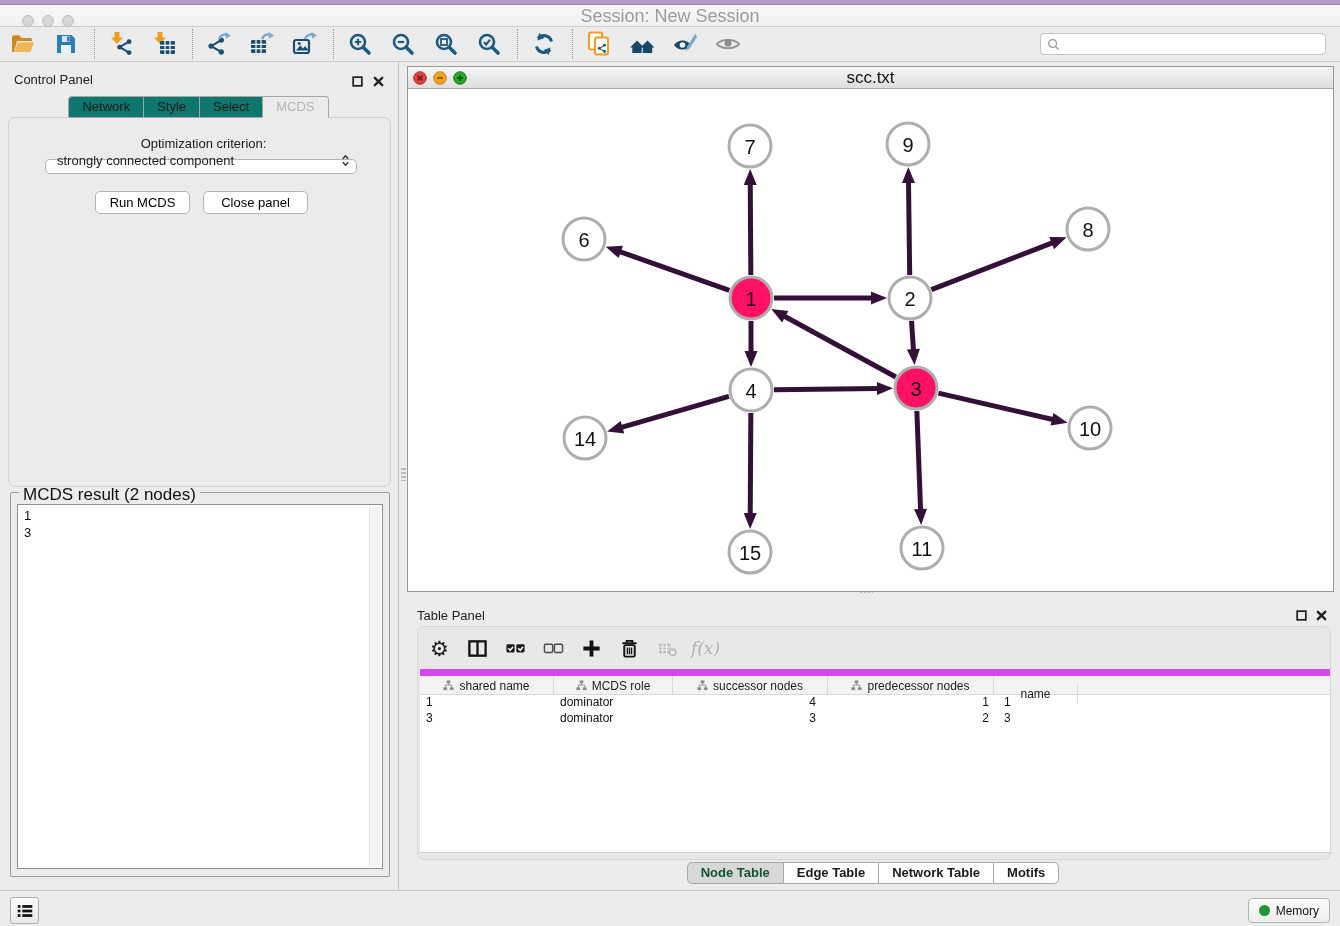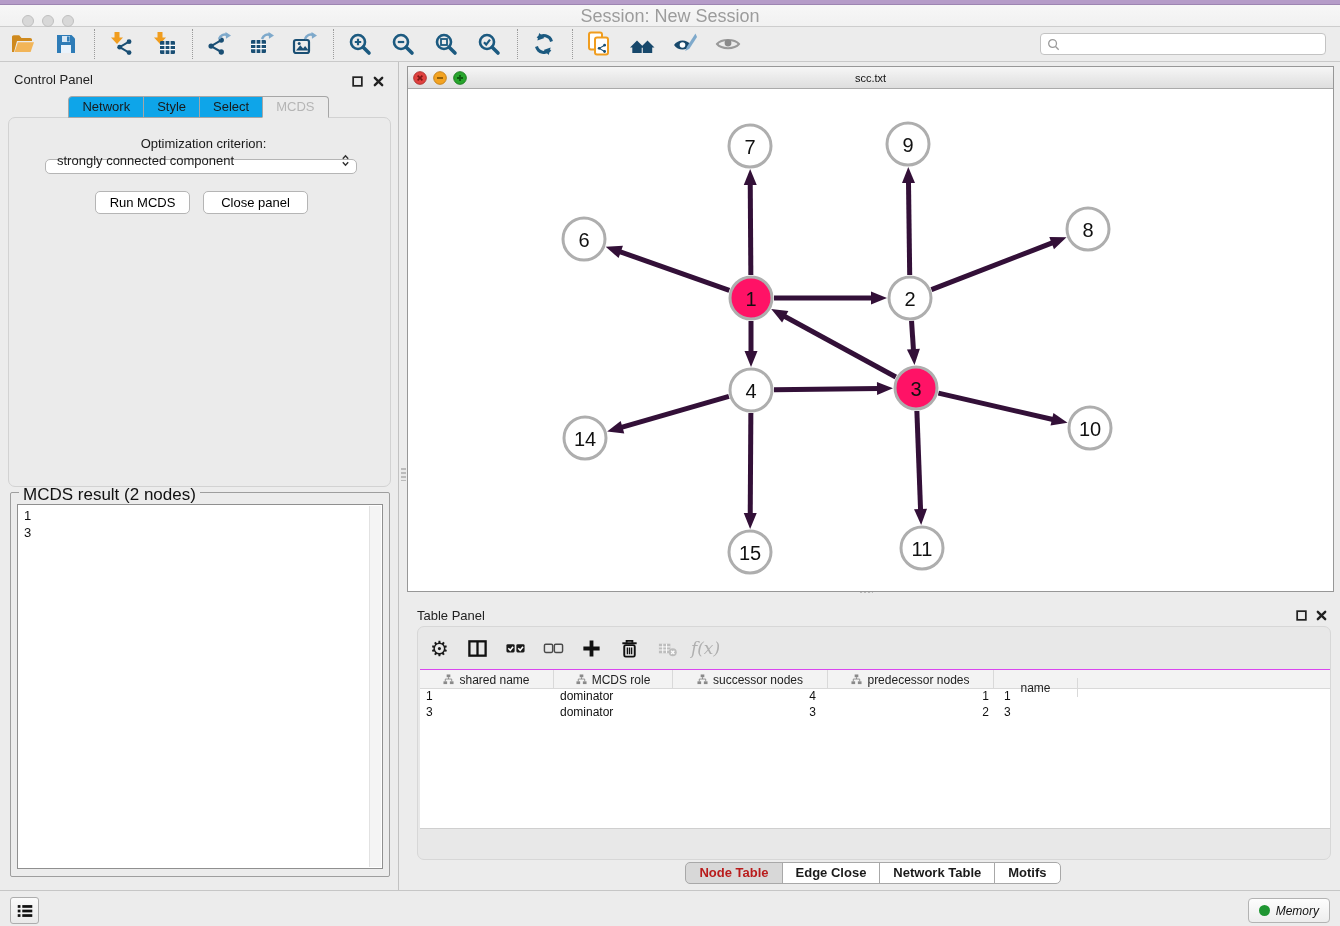--- a/index.html
+++ b/index.html
@@ -39,21 +39,21 @@
 
   
   #control-panel { position:absolute; left:0; top:62px; width:399px; height:828px;
     background:#ececec; border-right:1px solid #c2c2c2; }
   #cp-title { position:absolute; left:14px; top:10px; font-size:13px; color:#222; }
   .panel-float { position:absolute; width:13px; height:13px; }
   .panel-float svg { width:13px; height:13px; }
   #cp-tabs { position:absolute; left:0; top:34px; width:100%; display:flex;
     justify-content:center; z-index:3; }
   .cp-tab { height:22px; line-height:20px; padding:0 13px; font-size:13px;
-    background:#0ea5e9; border:1px solid #a6a6a6; margin-left:-1px; cursor:default; }
+    background:#0f766e; border:1px solid #a6a6a6; margin-left:-1px; cursor:default; }
   .cp-tab:first-child { border-radius:4px 0 0 0; }
   .cp-tab:last-child  { border-radius:0 4px 0 0; }
   .cp-tab.active { background:#ebebeb; color:#b5b5b5; border-bottom-color:#ebebeb; }
   #cp-body { position:absolute; left:8px; top:55px; width:383px; height:370px;
     background:#ebebeb; border:1px solid #d2d2d2; border-radius:7px; z-index:2; }
   #opt-label { position:absolute; left:4px; top:18px; width:100%; text-align:center; font-size:13px; }
   #criterion-select { position:absolute; left:36px; top:41px; width:312px; height:14px;
     background:#fff; border:1px solid #b5b5b5; border-radius:5px;
     display:flex; align-items:center; padding:0 6px 13px 11px; font-size:13px; }
   #criterion-select .sel-txt { flex:1; }
@@ -79,60 +79,60 @@
   .hgrip { position:absolute; left:860px; top:589px; width:13px; height:4px;
     background:repeating-linear-gradient(90deg,#bbb,#bbb 2px,#e9e9e9 2px,#e9e9e9 4px); }
 
   
   #network-frame { position:absolute; left:407px; top:66px; width:927px; height:526px;
     background:#fff; border:1px solid #979797; }
   #nf-titlebar { position:relative; height:22px;
     background:linear-gradient(#f6f6f6,#dedede); border-bottom:1px solid #aaa; }
   #nf-titlebar .nf-light { position:absolute; top:3px; width:16px; height:16px; }
   #nf-title { position:absolute; left:0; top:0; width:100%; text-align:center;
-    line-height:22px; font-size:11px; color:#111; }
+    line-height:22px; font-size:17px; color:#111; }
   #graph-svg { position:absolute; left:0; top:22px; }
 
   
   #table-panel { position:absolute; left:407px; top:600px; width:933px; height:290px;
     background:#ececec; }
   #tp-title { position:absolute; left:10px; top:8px; font-size:13px; color:#222; }
   #tp-container { position:absolute; left:10px; top:26px; width:914px; height:234px;
     background:#e8e8e8; border:1px solid #d7d7d7; border-radius:7px; }
   #tp-toolbar { position:absolute; left:8px; top:5px; height:32px; display:flex; align-items:center; }
   .tp-tool { width:27px; height:28px; display:flex; align-items:center; justify-content:center;
     margin-right:11px; }
   .tp-tool svg { width:21px; height:21px; }
   .tp-tool .gear-char { font-size:21px; line-height:21px; color:#1a1a1a; }
   .tp-tool .fx { font-family:"DejaVu Serif", serif; font-style:italic; font-size:17px; color:#a9a9a9; }
-  #tp-table { position:absolute; left:2px; top:42px; width:910px; height:160px;
-    background:#fff; border-top:1px solid #d946ef; border-bottom:1px solid #cfcfcf; overflow:hidden; }
+  #tp-table { position:absolute; left:2px; top:42px; width:910px; height:184px;
+    background:#fff; border-top:7px solid #d946ef; border-bottom:1px solid #cfcfcf; overflow:hidden; }
   #tp-header { display:flex; height:19px; background:#f3f3f3; border-bottom:1px solid #d9d9d9; }
   .th-cell { display:flex; align-items:center; justify-content:center; gap:5px;
     font-size:12px; color:#222; border-right:1px solid #d9d9d9; height:19px; }
   .th-cell svg { width:11px; height:11px; }
   .tr-row { display:flex; height:16px; font-size:12px; color:#111; }
   .td-cell { height:16px; line-height:15px; }
   #tp-tabs { position:absolute; left:0; top:262px; width:100%; display:flex; justify-content:center; }
   .tp-tab { height:22px; line-height:20px; padding:0 13px; font-size:13px; font-weight:bold;
     background:#fff; border:1px solid #a8a8a8; margin-left:-1px; }
   .tp-tab:first-child { border-radius:5px 0 0 5px; }
   .tp-tab:last-child { border-radius:0 5px 5px 0; }
-  .tp-tab.active { background:#d8d8d8; color:#b91c1c; }
+  .tp-tab.active { background:#d8d8d8; color:#14532d; }
 
   
   #status-bar { position:absolute; left:0; top:890px; width:1340px; height:36px;
     background:#ececec; border-top:1px solid #c6c6c6; }
   #list-btn { position:absolute; left:10px; top:6px; width:29px; height:27px;
     background:linear-gradient(#fbfbfb,#e9e9e9); border:1px solid #adadad; border-radius:3px;
     display:flex; align-items:center; justify-content:center; }
   #list-btn svg { width:20px; height:20px; }
   #memory-btn { position:absolute; right:10px; top:7px; height:25px; padding:0 10px;
     background:linear-gradient(#fdfdfd,#ededed); border:1px solid #b3b3b3; border-radius:4px;
-    display:flex; align-items:center; gap:6px; font-size:12px; color:#111;font-style:italic; }
+    display:flex; align-items:center; gap:6px; font-size:12px; color:#111; }
   #memory-dot { width:11px; height:11px; border-radius:50%; background:#1f9632; }
 </style>
 </head>
 <body>
 
 <div class="top-strip"></div>
 <div class="right-strip"></div>
 
 <div id="titlebar">
   <span class="tl-gray" style="left:22px"></span>
@@ -588,21 +588,21 @@
             <div class="td-cell" style="width: 119px; text-align: left; padding: 0px 0px 0px 6px;">dominator</div>
             <div class="td-cell" style="width: 155px; text-align: right; padding: 0px 12px 0px 0px;">3</div>
             <div class="td-cell" style="width: 166px; text-align: right; padding: 0px 5px 0px 0px;">2</div>
             <div class="td-cell" style="width: 84px; text-align: left; padding: 0px 0px 0px 10px;">3</div>
           </div>
         </div>
     </div>
   </div>
   <div id="tp-tabs">
       <div class="tp-tab active">Node Table</div>
-      <div class="tp-tab">Edge Close</div>
+      <div class="tp-tab">Edge Table</div>
       <div class="tp-tab">Network Table</div>
       <div class="tp-tab">Motifs</div>
     </div>
 </div>
 
 <div id="status-bar">
   <div id="list-btn">
     <svg viewBox="0 0 22 22">
         <g fill="#111">
       <rect x="3" y="4.5" width="3" height="3"></rect>

